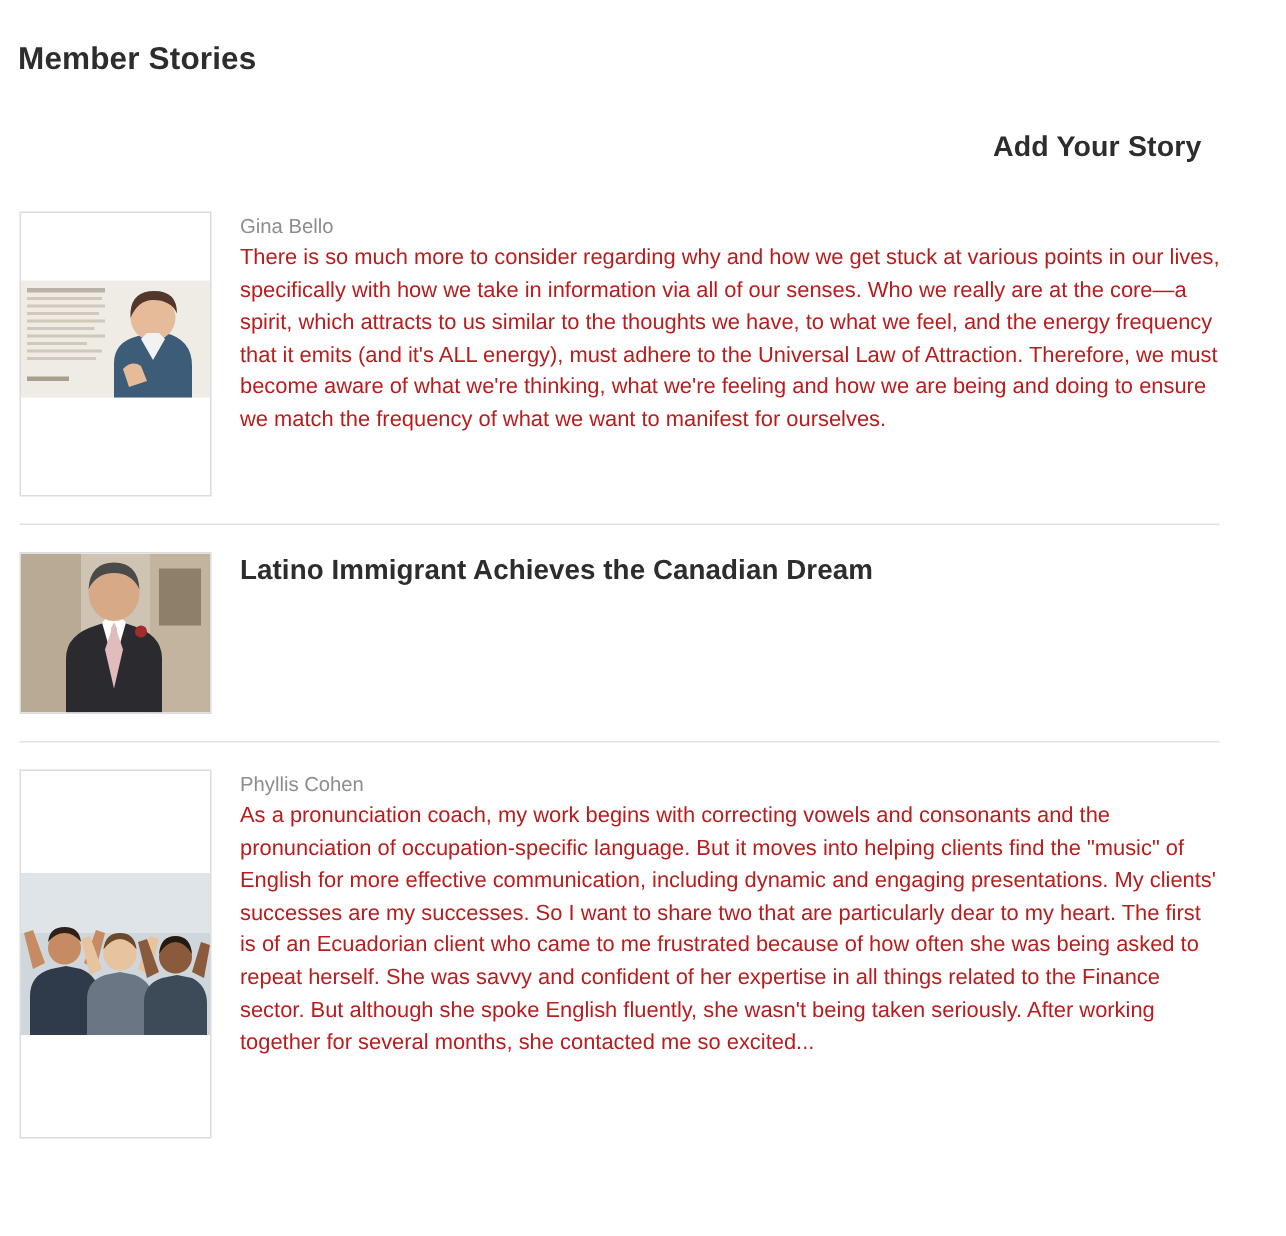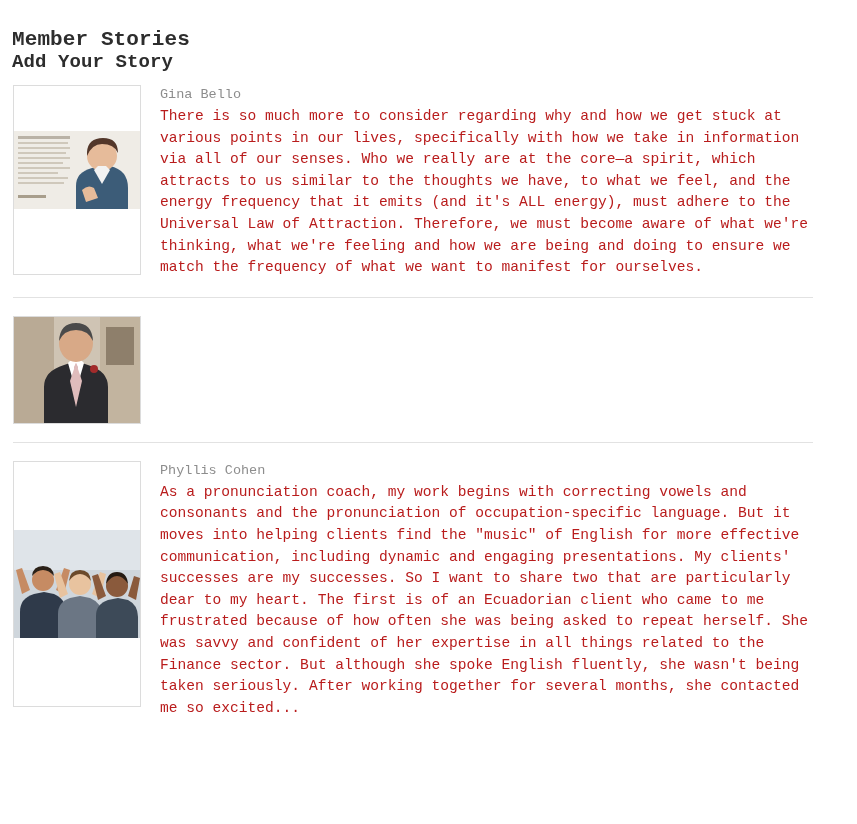--- a/index.html
+++ b/index.html
@@ -11,44 +11,44 @@
   body {
     width: 857px;
     height: 824px;
     font-family: "Liberation Sans", sans-serif;
     color: #3a3a3a;
     overflow: hidden;
   }
   .page {
     width: 826px;
     padding: 0 12px;
-    font-family: Liberation Mono, monospace;
   }
   .page-title {
     font-size: 21px;
     font-weight: bold;
     color: #2d2d2d;
     margin: 28px 0 0 0;
     letter-spacing: 0.1px;
   }
   .action-row {
     display: flex;
-    justify-content: flex-start;
+    justify-content: flex-end;
+    margin-top: 36px;
     padding-right: 13px;
   }
   .add-story-link {
     font-size: 19px;
     font-weight: bold;
     color: #2d2d2d;
     text-decoration: none;
     cursor: pointer;
     letter-spacing: 0.1px;
   }
   .stories {
-    margin-top: 12px;
+    margin-top: 31px;
   }
   .story {
     display: flex;
     align-items: flex-start;
     padding: 0 1px;
   }
   .story-divider {
     border: 0;
     border-top: 1px solid #e2e2e2;
     margin: 18px 1px;
@@ -145,20 +145,21 @@
           <path d="M30 106 L30 70 Q30 54 50 48 L62 44 L74 48 Q94 54 94 70 L94 106 Z" fill="#2b2b2f"></path>
           <path d="M54 46 L62 74 L70 46 L66 42 L58 42 Z" fill="#ffffff"></path>
           <path d="M60 50 L62 74 L64 50 L62 46 Z" fill="#d9b8b8"></path>
           <path d="M62 46 L56 64 L62 90 L68 64 Z" fill="#e0bcbc"></path>
           <ellipse cx="62" cy="26" rx="17" ry="19" fill="#d8a987"></ellipse>
           <path d="M45 24 Q46 6 62 6 Q78 6 79 24 Q74 13 62 13 Q50 13 45 24 Z" fill="#4a4a4a"></path>
           <circle cx="80" cy="52" r="4" fill="#a22b2b"></circle>
         </svg>
       </div>
       <div class="story-body">
+        <div class="story-title">Latino Immigrant Achieves the Canadian Dream</div>
       </div>
     </div>
 
     <hr class="story-divider">
 
     <div class="story">
       <div class="thumb thumb-3">
         <svg width="126" height="244" viewBox="0 0 126 244" aria-hidden="true">
           <rect x="0" y="0" width="126" height="244" fill="#ffffff"></rect>
           <rect x="0" y="68" width="126" height="108" fill="#cfd6dc"></rect>

